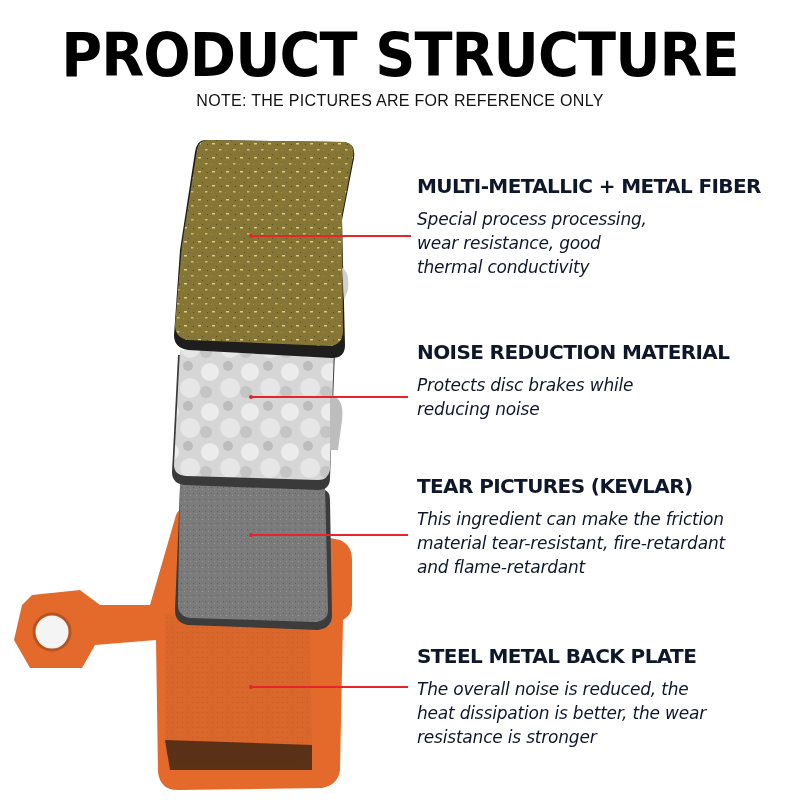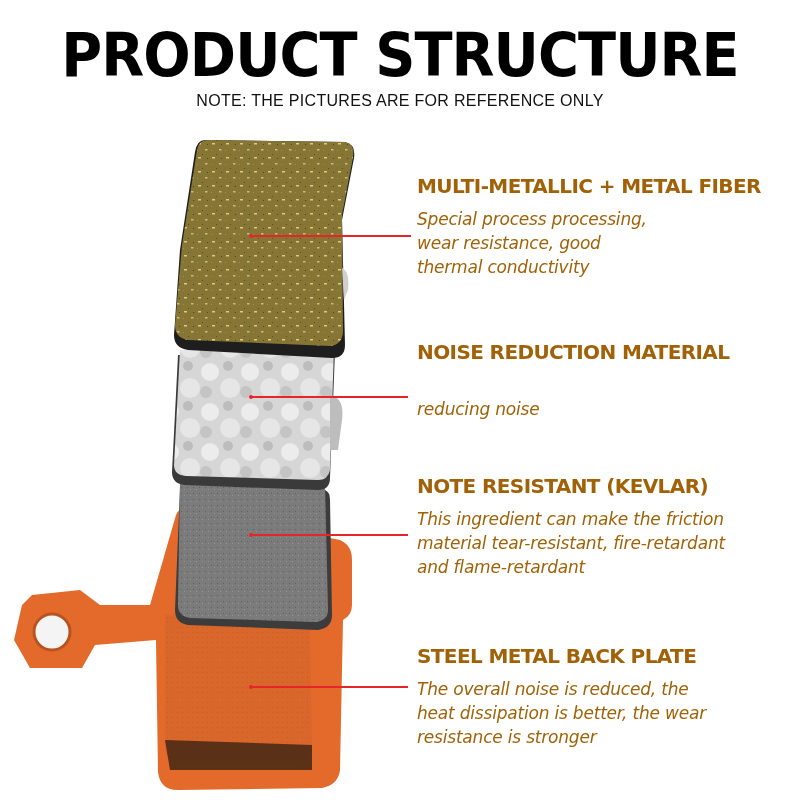--- a/index.html
+++ b/index.html
@@ -1,20 +1,20 @@
 <!DOCTYPE html>
 <html><head>
   <meta charset="utf-8">
   <style>
     html, body { margin: 0; padding: 0; background: #ffffff; }
     body { width: 800px; height: 800px; position: relative; overflow: hidden; font-family: "Liberation Sans", sans-serif; }
     .title { position: absolute; top: 20px; left: 0; width: 800px; text-align: center; font-family: "DejaVu Sans", sans-serif; font-weight: bold; font-size: 60px; letter-spacing: -1px; color: #000; line-height: 70px; transform: scaleX(0.93); }
     .subtitle { position: absolute; top: 92px; left: 0; width: 800px; text-align: center; font-family: "Liberation Sans", sans-serif; font-size: 16px; color: #111; letter-spacing: 0.3px; }
     .illus { position: absolute; left: 0; top: 0; width: 420px; height: 800px; }
-    .feature { position: absolute; left: 417px; width: 380px; color: #a16207; }
+    .feature { position: absolute; left: 417px; width: 380px; color: #0f172a; }
     .feature h2 { margin: 0; font-family: "DejaVu Sans", sans-serif; font-weight: bold; font-size: 20px; letter-spacing: -0.6px; line-height: 26px; white-space: nowrap; }
     .feature p { margin: 8px 0 0 0; font-family: "DejaVu Sans", sans-serif; font-size: 17px; line-height: 24px; letter-spacing: -0.2px; font-style: italic; }
     .leader { position: absolute; height: 2px; background: #e8242b; }
     .dot { position: absolute; width: 4px; height: 4px; background: #e8242b; border-radius: 2px; }
   </style>
 </head>
 <body>
 
 <div class="title">PRODUCT STRUCTURE</div>
 <div class="subtitle">NOTE: THE PICTURES ARE FOR REFERENCE ONLY</div>
@@ -86,27 +86,27 @@
   <p>
     <span>Special process processing,</span><br>
     <span>wear resistance, good</span><br>
     <span>thermal conductivity</span>
   </p>
 </div>
 
 <div class="feature" style="top:339px;">
   <h2>NOISE REDUCTION MATERIAL</h2>
   <p>
-    <br>
+    <span>Protects disc brakes while</span><br>
     <span>reducing noise</span>
   </p>
 </div>
 
 <div class="feature" style="top:473px;">
-  <h2>NOTE RESISTANT (KEVLAR)</h2>
+  <h2>TEAR PICTURES (KEVLAR)</h2>
   <p>
     <span>This ingredient can make the friction</span><br>
     <span>material tear-resistant, fire-retardant</span><br>
     <span>and flame-retardant</span>
   </p>
 </div>
 
 <div class="feature" style="top:643px;">
   <h2>STEEL METAL BACK PLATE</h2>
   <p>

